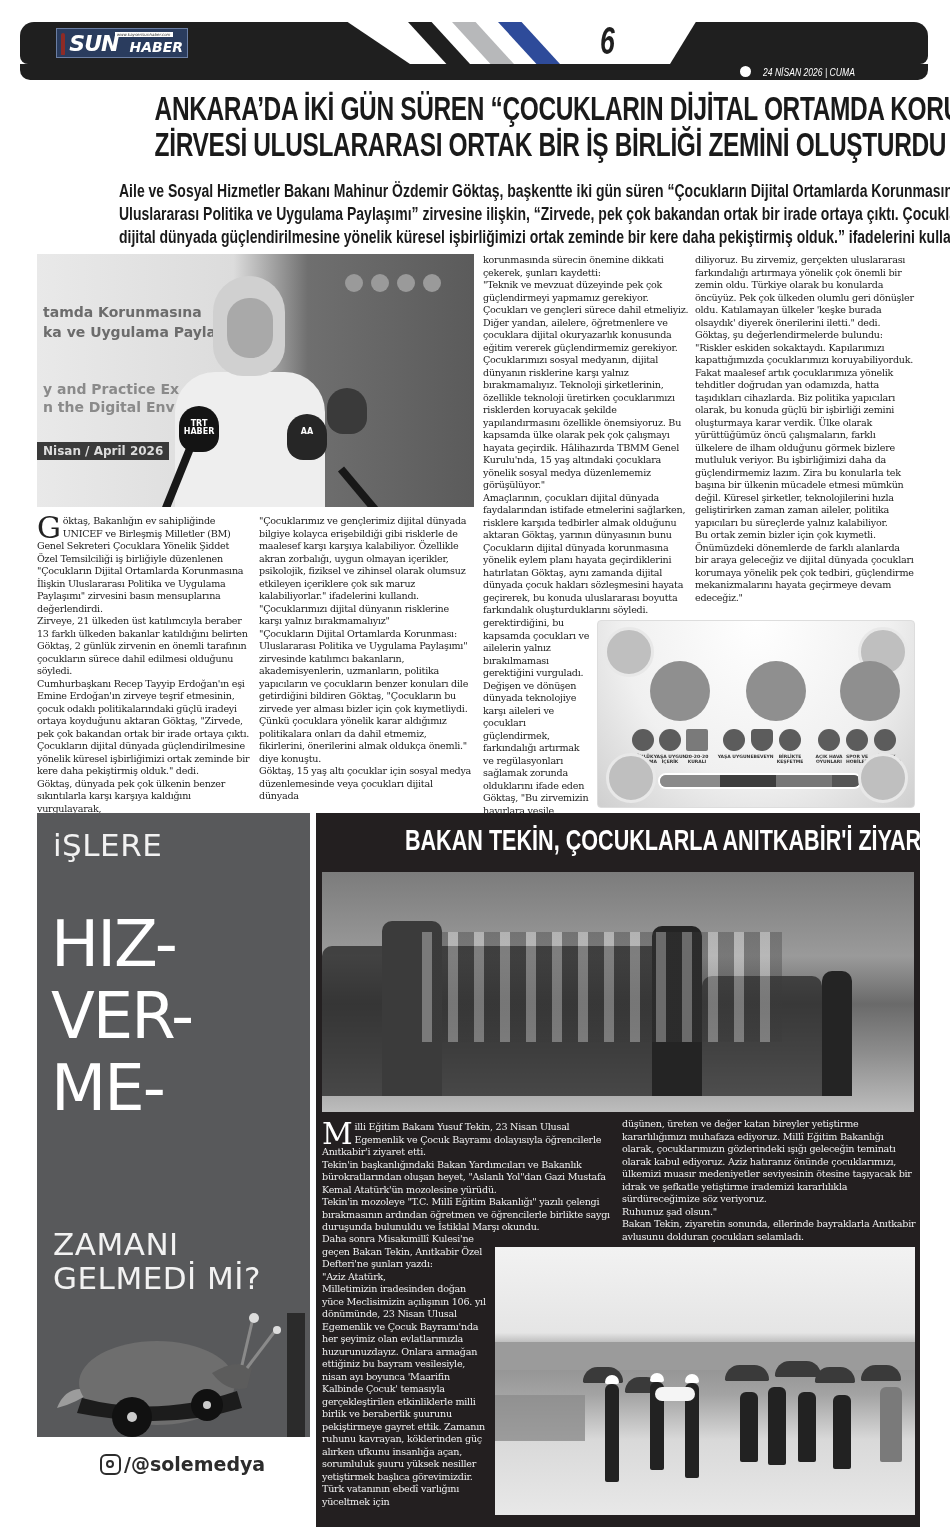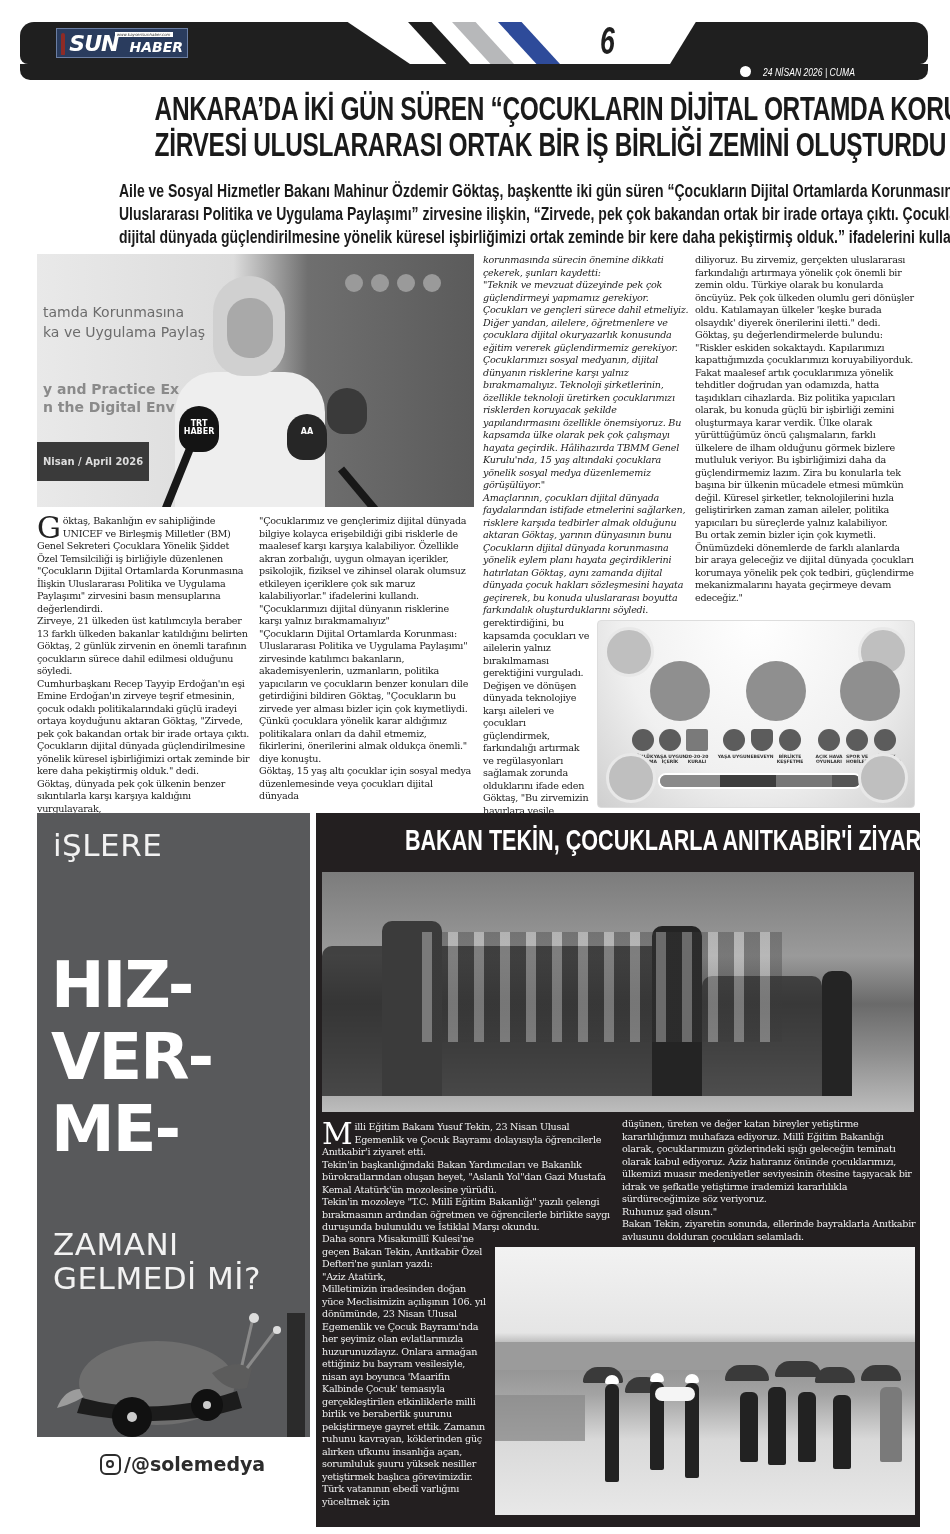--- a/index.html
+++ b/index.html
@@ -27,30 +27,30 @@
   
   .headline { position: absolute; left: 30px; top: 90px; width: 890px; text-align: center; font-family: "Liberation Sans", sans-serif; font-weight: 700; color: #1a1a1a; }
   .headline .line { display: block; font-size: 34px; line-height: 36px; white-space: nowrap; transform: scaleX(0.72); letter-spacing: -0.5px; }
   .spot { position: absolute; left: 30px; top: 180px; width: 890px; text-align: center; font-family: "Liberation Sans", sans-serif; font-weight: 700; color: #1a1a1a; }
   .spot .line { display: block; font-size: 17.5px; line-height: 23px; white-space: nowrap; transform: scaleX(0.8); }
 
   
   .img { position: absolute; overflow: hidden; }
   .img-minister { left: 37px; top: 254px; width: 437px; height: 253px;
     background: linear-gradient(90deg, #e9e9e9 0%, #dcdcdc 45%, #6f6f6f 62%, #5b5b5b 100%); }
-  .img-minister .banner-text { position: absolute; left: 6px; top: 48px; color: #6c6c6c; font-family: "DejaVu Sans", sans-serif; font-size: 14px; line-height: 20px; font-weight: 400; }
+  .img-minister .banner-text { position: absolute; left: 6px; top: 48px; color: #6c6c6c; font-family: "DejaVu Sans", sans-serif; font-size: 14px; line-height: 20px; font-weight: 700; }
   .img-minister .banner-text2 { position: absolute; left: 6px; top: 126px; color: #8a8a8a; font-family: "DejaVu Sans", sans-serif; font-size: 14px; line-height: 18px; font-weight: 700; }
   .img-minister .person { position: absolute; left: 128px; top: 22px; width: 170px; height: 231px; }
   .img-minister .head { position: absolute; left: 48px; top: 0; width: 72px; height: 100px; background: #d0d0d0; border-radius: 36px 36px 30px 30px; }
   .img-minister .face { position: absolute; left: 62px; top: 22px; width: 46px; height: 60px; background: #a9a9a9; border-radius: 22px; }
   .img-minister .body { position: absolute; left: 10px; top: 96px; width: 150px; height: 135px; background: #eeeeee; border-radius: 40px 40px 0 0; }
   .mic { position: absolute; width: 40px; height: 46px; border-radius: 20px 20px 16px 16px; background: #141414; }
   .mic-stick { position: absolute; width: 8px; background: #181818; transform-origin: top; }
   .mic-label { position: absolute; color: #fff; font-family: "DejaVu Sans", sans-serif; font-weight: 700; font-size: 8px; line-height: 8px; text-align: center; width: 40px; top: 14px; }
-  .img-minister .date-ribbon { position: absolute; left: 0; top: 188px; background: #3a3a3a; color: #ddd; font-size: 10px; font-family: "DejaVu Sans", sans-serif; padding: 14px 6px; font-weight: 700; }
+  .img-minister .date-ribbon { position: absolute; left: 0; top: 188px; background: #3a3a3a; color: #ddd; font-size: 12px; font-family: "DejaVu Sans", sans-serif; padding: 2px 6px; font-weight: 700; }
   .img-minister .logos-row { position: absolute; left: 308px; top: 20px; width: 110px; height: 14px; display: flex; gap: 8px; }
   .img-minister .logos-row span { display: block; width: 18px; height: 18px; border-radius: 50%; background: #9a9a9a; }
 
   .img-infographic { left: 597px; top: 620px; width: 318px; height: 188px; background: #f4f4f4; border: 1px solid #ddd; border-radius: 4px;
     background-image: radial-gradient(ellipse at 50% 0%, #ffffff 0%, #f0f0f0 60%, #cfcfcf 100%); }
   .info-avatar { position: absolute; width: 50px; height: 50px; border-radius: 50%; background: #bfbfbf; border: 3px solid #e8e8e8; }
   .info-kid { position: absolute; width: 60px; height: 60px; border-radius: 50%; background: #8f8f8f; }
   .info-icon { position: absolute; width: 22px; height: 22px; border-radius: 50%; background: #5c5c5c; }
   .info-label { position: absolute; width: 36px; text-align: center; font-family: "DejaVu Sans", sans-serif; font-weight: 700; font-size: 4.5px; line-height: 5px; color: #333; }
   .info-bar { position: absolute; left: 60px; top: 152px; width: 204px; height: 16px; border-radius: 8px; background: #a8a8a8; overflow: hidden; display: flex; border: 2px solid #fff; }
@@ -65,28 +65,28 @@
   .marcher { position: absolute; width: 14px; background: #222; border-radius: 6px 6px 2px 2px; }
   .helmet { position: absolute; width: 14px; height: 9px; background: #fff; border-radius: 7px 7px 2px 2px; }
 
   
   .col { position: absolute; font-family: "DejaVu Serif", serif; font-size: 9.6px; line-height: 12.5px; color: #222; letter-spacing: -0.25px; }
   .col p { display: block; }
   .dropcap { float: left; font-size: 30px; line-height: 24px; margin: 1px 2px 0 0; font-weight: 400; }
 
   .col1 { left: 37px; top: 515px; width: 215px; }
   .col2 { left: 259px; top: 515px; width: 215px; }
-  .col3 { left: 483px; top: 254px; width: 206px; font-style: italic; }
+  .col3 { left: 483px; top: 254px; width: 206px; }
   .col3b { left: 483px; top: 617px; width: 108px; }
   .col4 { left: 695px; top: 254px; width: 220px; }
 
   
   .ad { position: absolute; left: 37px; top: 813px; width: 273px; height: 500px; background: #58595b; }
   .ad .t1 { position: absolute; left: 16px; top: 16px; color: #f2f2f2; font-family: "DejaVu Sans", sans-serif; font-size: 31px; line-height: 33px; letter-spacing: 0.5px; }
-  .ad .big { position: absolute; left: 14px; top: 95px; color: #ffffff; font-family: "DejaVu Sans", sans-serif; font-weight: 700; font-size: 64px; line-height: 72px; letter-spacing: -2px; margin-top: 41px; }
+  .ad .big { position: absolute; left: 14px; top: 95px; color: #ffffff; font-family: "DejaVu Sans", sans-serif; font-weight: 400; font-size: 64px; line-height: 72px; letter-spacing: -2px; }
   .ad .t2 { position: absolute; left: 16px; top: 414px; color: #f2f2f2; font-family: "DejaVu Sans", sans-serif; font-size: 31px; line-height: 34px; letter-spacing: 0.5px; }
   .snail-area { position: absolute; left: 37px; top: 1313px; width: 273px; height: 124px; background: #58595b; }
   .ad-handle { position: absolute; left: 100px; top: 1453px; display: flex; align-items: center; gap: 3px; font-family: "DejaVu Sans", sans-serif; font-weight: 700; font-size: 19px; color: #2c2c2c; }
   .ig-icon { width: 21px; height: 21px; border: 2.5px solid #2c2c2c; border-radius: 6px; position: relative; }
   .ig-icon::after { content: ""; position: absolute; left: 4px; top: 4px; width: 8px; height: 8px; border: 2px solid #2c2c2c; border-radius: 50%; box-sizing: border-box; }
 
   
   .story2 { position: absolute; left: 316px; top: 813px; width: 604px; height: 714px; background: #231f20; }
   .story2-title { position: absolute; left: 322px; top: 820px; width: 592px; text-align: center; color: #fff; font-family: "Liberation Sans", sans-serif; font-weight: 700; font-size: 30px; line-height: 40px; white-space: nowrap; transform: scaleX(0.72); }
   .col-d { position: absolute; font-family: "DejaVu Serif", serif; font-size: 9.6px; line-height: 12.5px; color: #f0f0f0; letter-spacing: -0.25px; }

